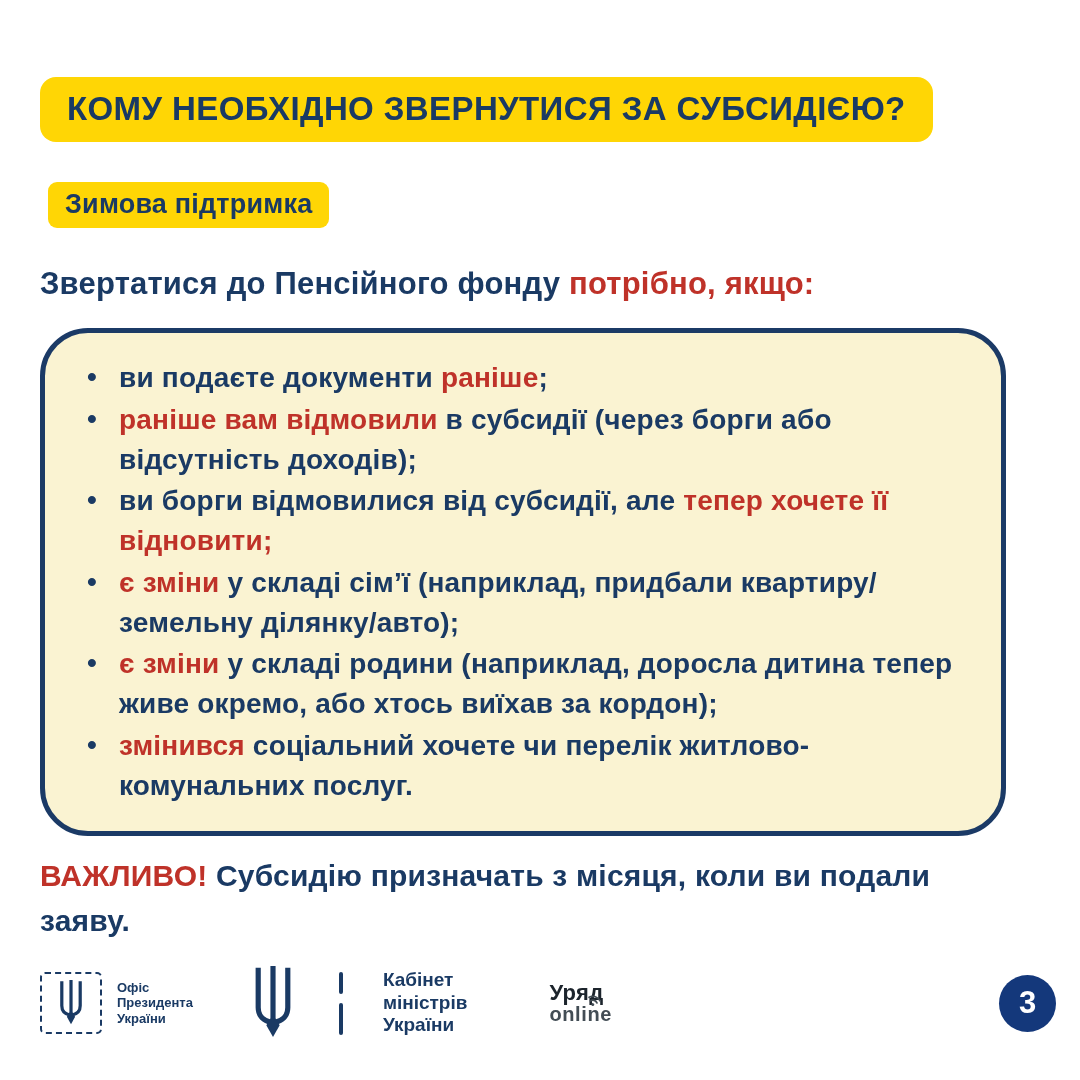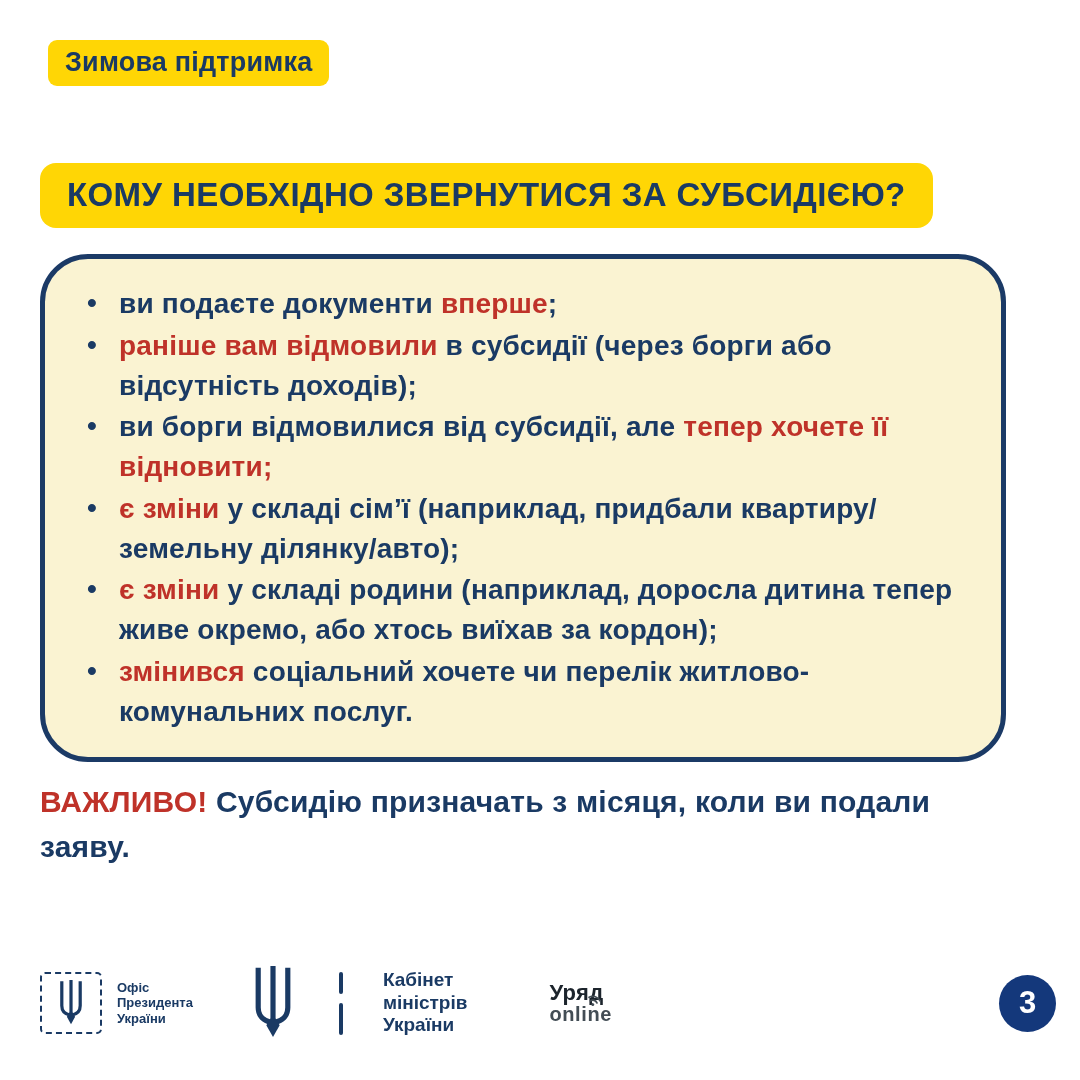--- a/index.html
+++ b/index.html
@@ -66,31 +66,34 @@
   }
   svg .strk{fill:none;stroke:var(--navy);stroke-linecap:square;}
   svg .fl{fill:var(--navy);}
 </style>
 </head>
 <body>
 
 <div class="content">
 
   <div>
+    <span class="title-banner">КОМУ НЕОБХІДНО ЗВЕРНУТИСЯ ЗА СУБСИДІЄЮ?</span>
+  </div>
+
+  <div>
     <span class="badge">Зимова підтримка</span>
   </div>
 
-  <div>
-    <span class="title-banner">КОМУ НЕОБХІДНО ЗВЕРНУТИСЯ ЗА СУБСИДІЄЮ?</span>
+  <div class="subtitle">
+    <span class="navy">Звертатися до Пенсійного фонду </span><span class="red">потрібно, якщо:</span>
   </div>
-
 
   <div class="reasons-box">
     <ul class="reasons">
-        <li><span class="bullet navy">•</span><span class="navy">ви подаєте документи </span><span class="red">вперше</span><span class="navy">;</span></li>
+        <li><span class="bullet navy">•</span><span class="navy">ви подаєте документи </span><span class="red">раніше</span><span class="navy">;</span></li>
         <li><span class="bullet navy">•</span><span class="red">раніше вам відмовили</span><span class="navy"> в субсидії (через борги або відсутність доходів);</span></li>
         <li><span class="bullet navy">•</span><span class="navy">ви борги відмовилися від субсидії, але </span><span class="red">тепер хочете її відновити;</span></li>
         <li><span class="bullet navy">•</span><span class="red">є зміни</span><span class="navy"> у складі сім’ї (наприклад, придбали квартиру/земельну ділянку/авто);</span></li>
         <li><span class="bullet navy">•</span><span class="red">є зміни</span><span class="navy"> у складі родини (наприклад, доросла дитина тепер живе окремо, або хтось виїхав за кордон);</span></li>
         <li><span class="bullet navy">•</span><span class="red">змінився</span><span class="navy"> соціальний хочете чи перелік житлово-комунальних послуг.</span></li>
       </ul>
   </div>
 
   <div class="important">
     <span class="red">ВАЖЛИВО!</span><span class="navy"> Субсидію призначать з місяця, коли ви подали заяву.</span>

